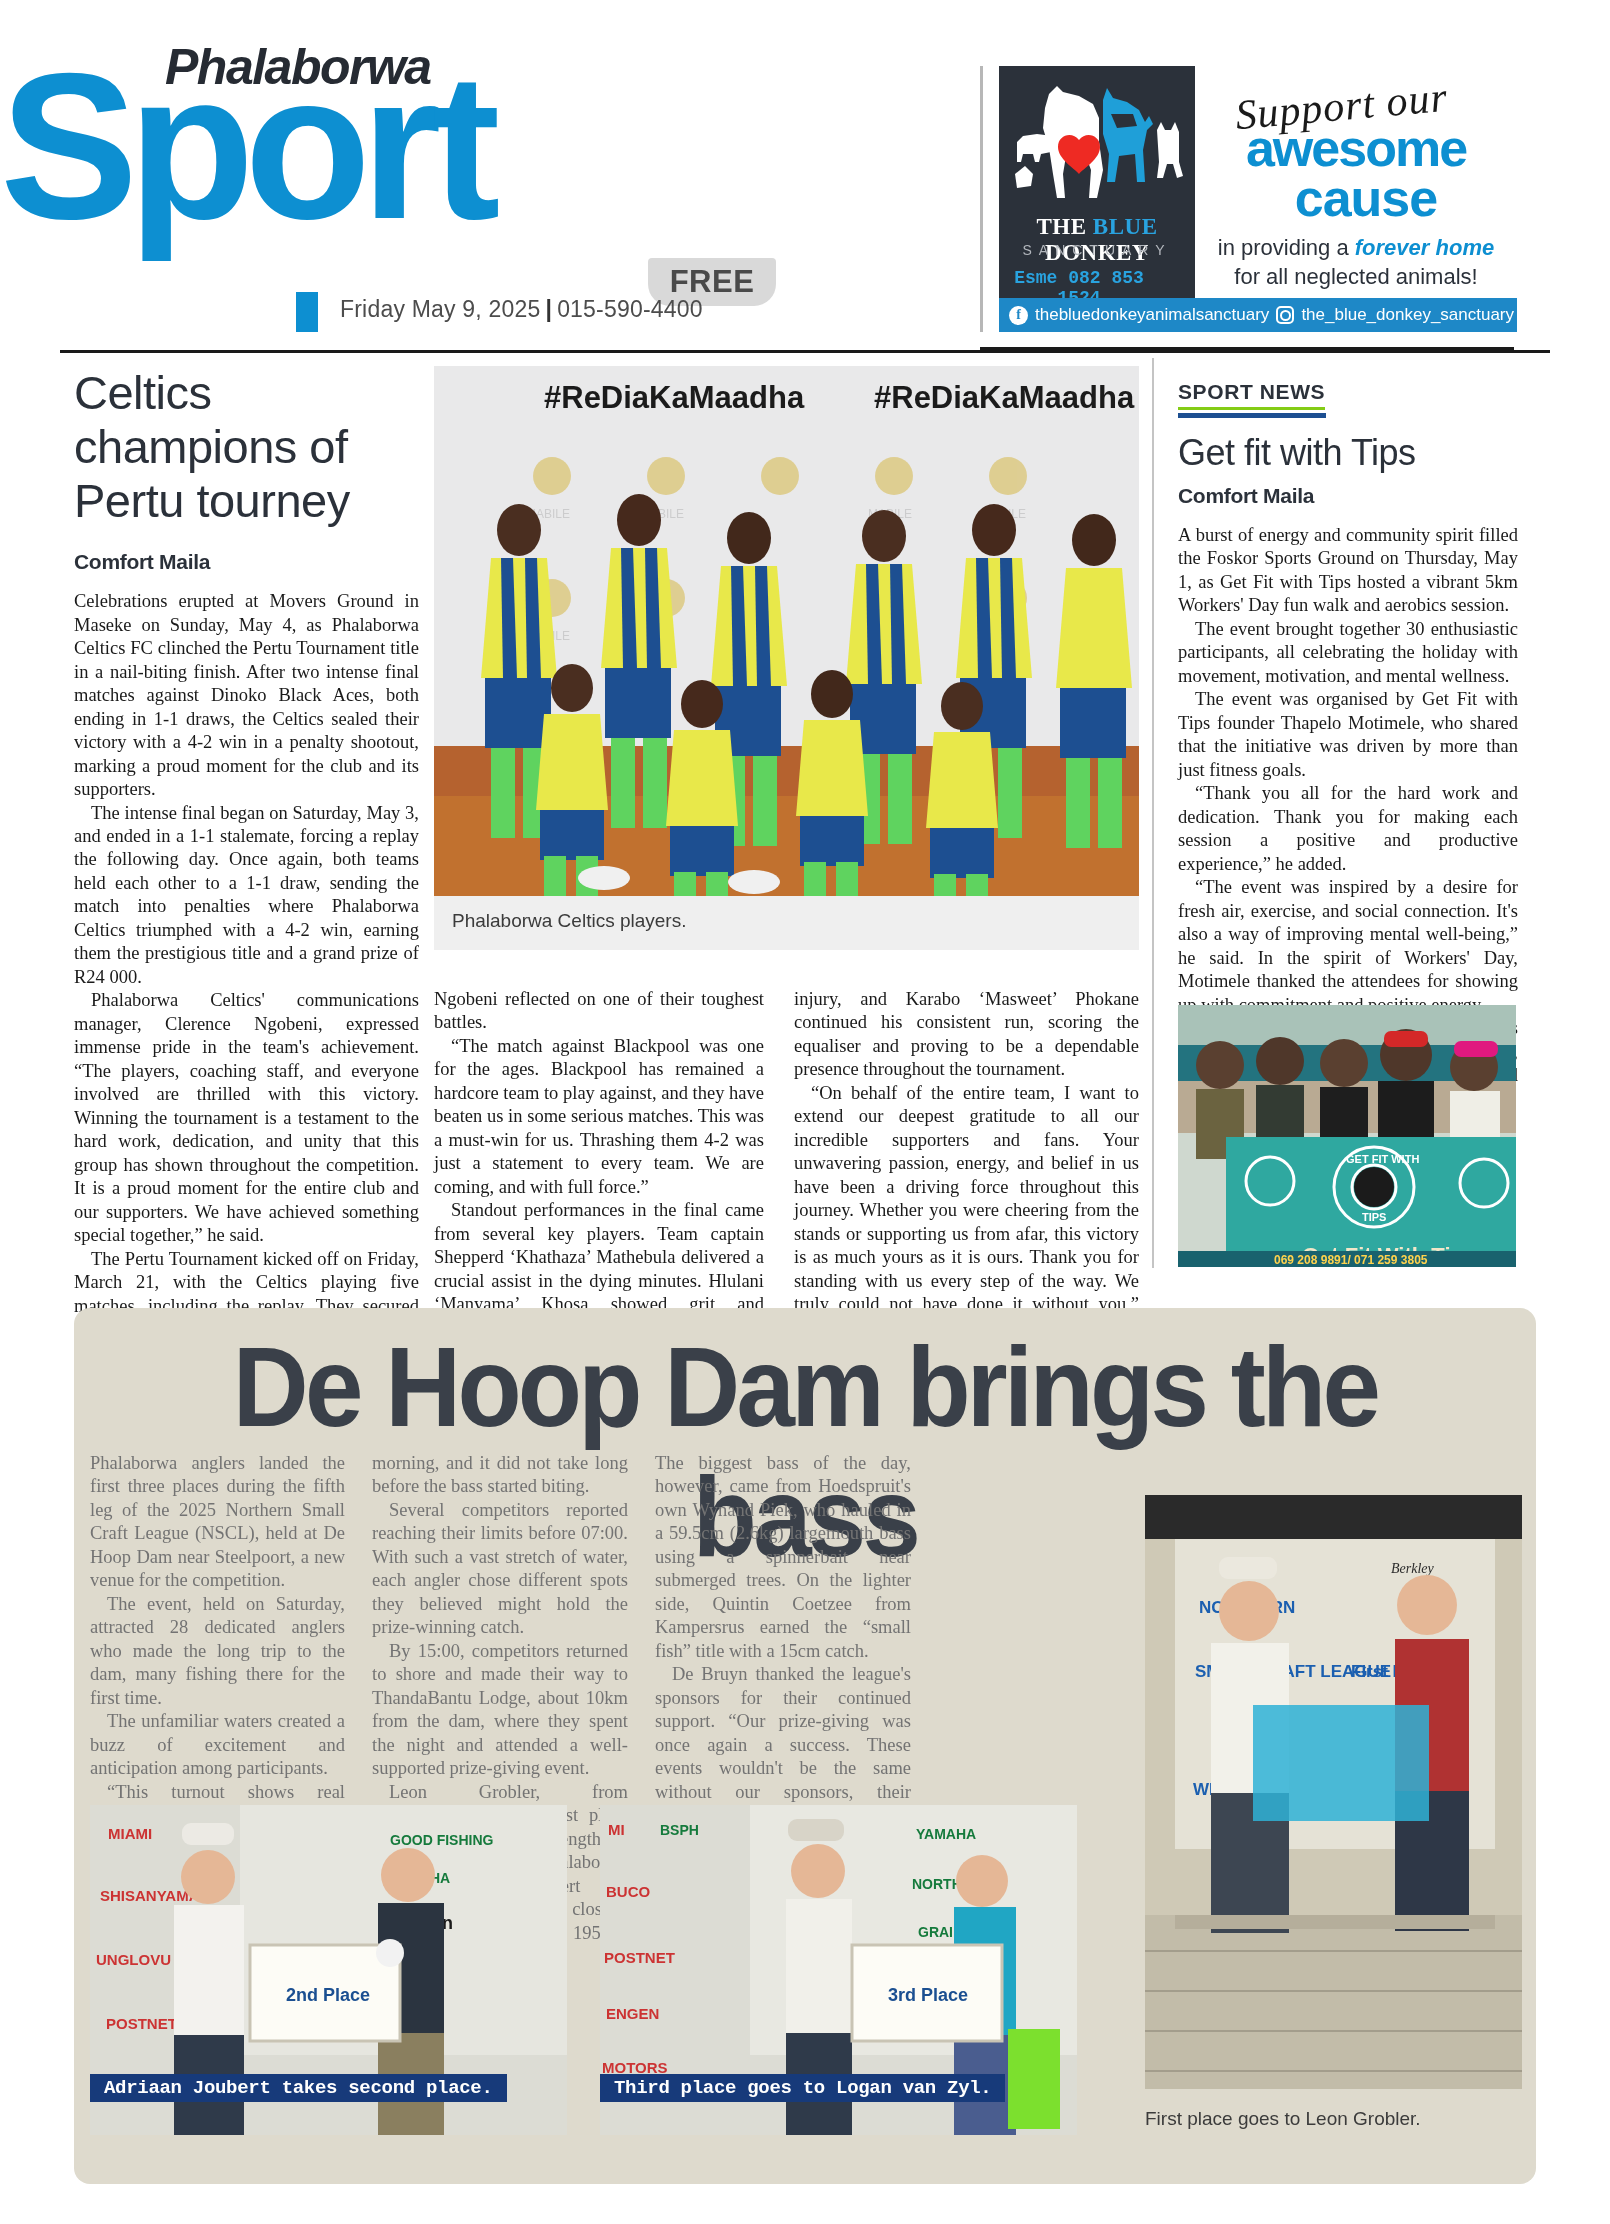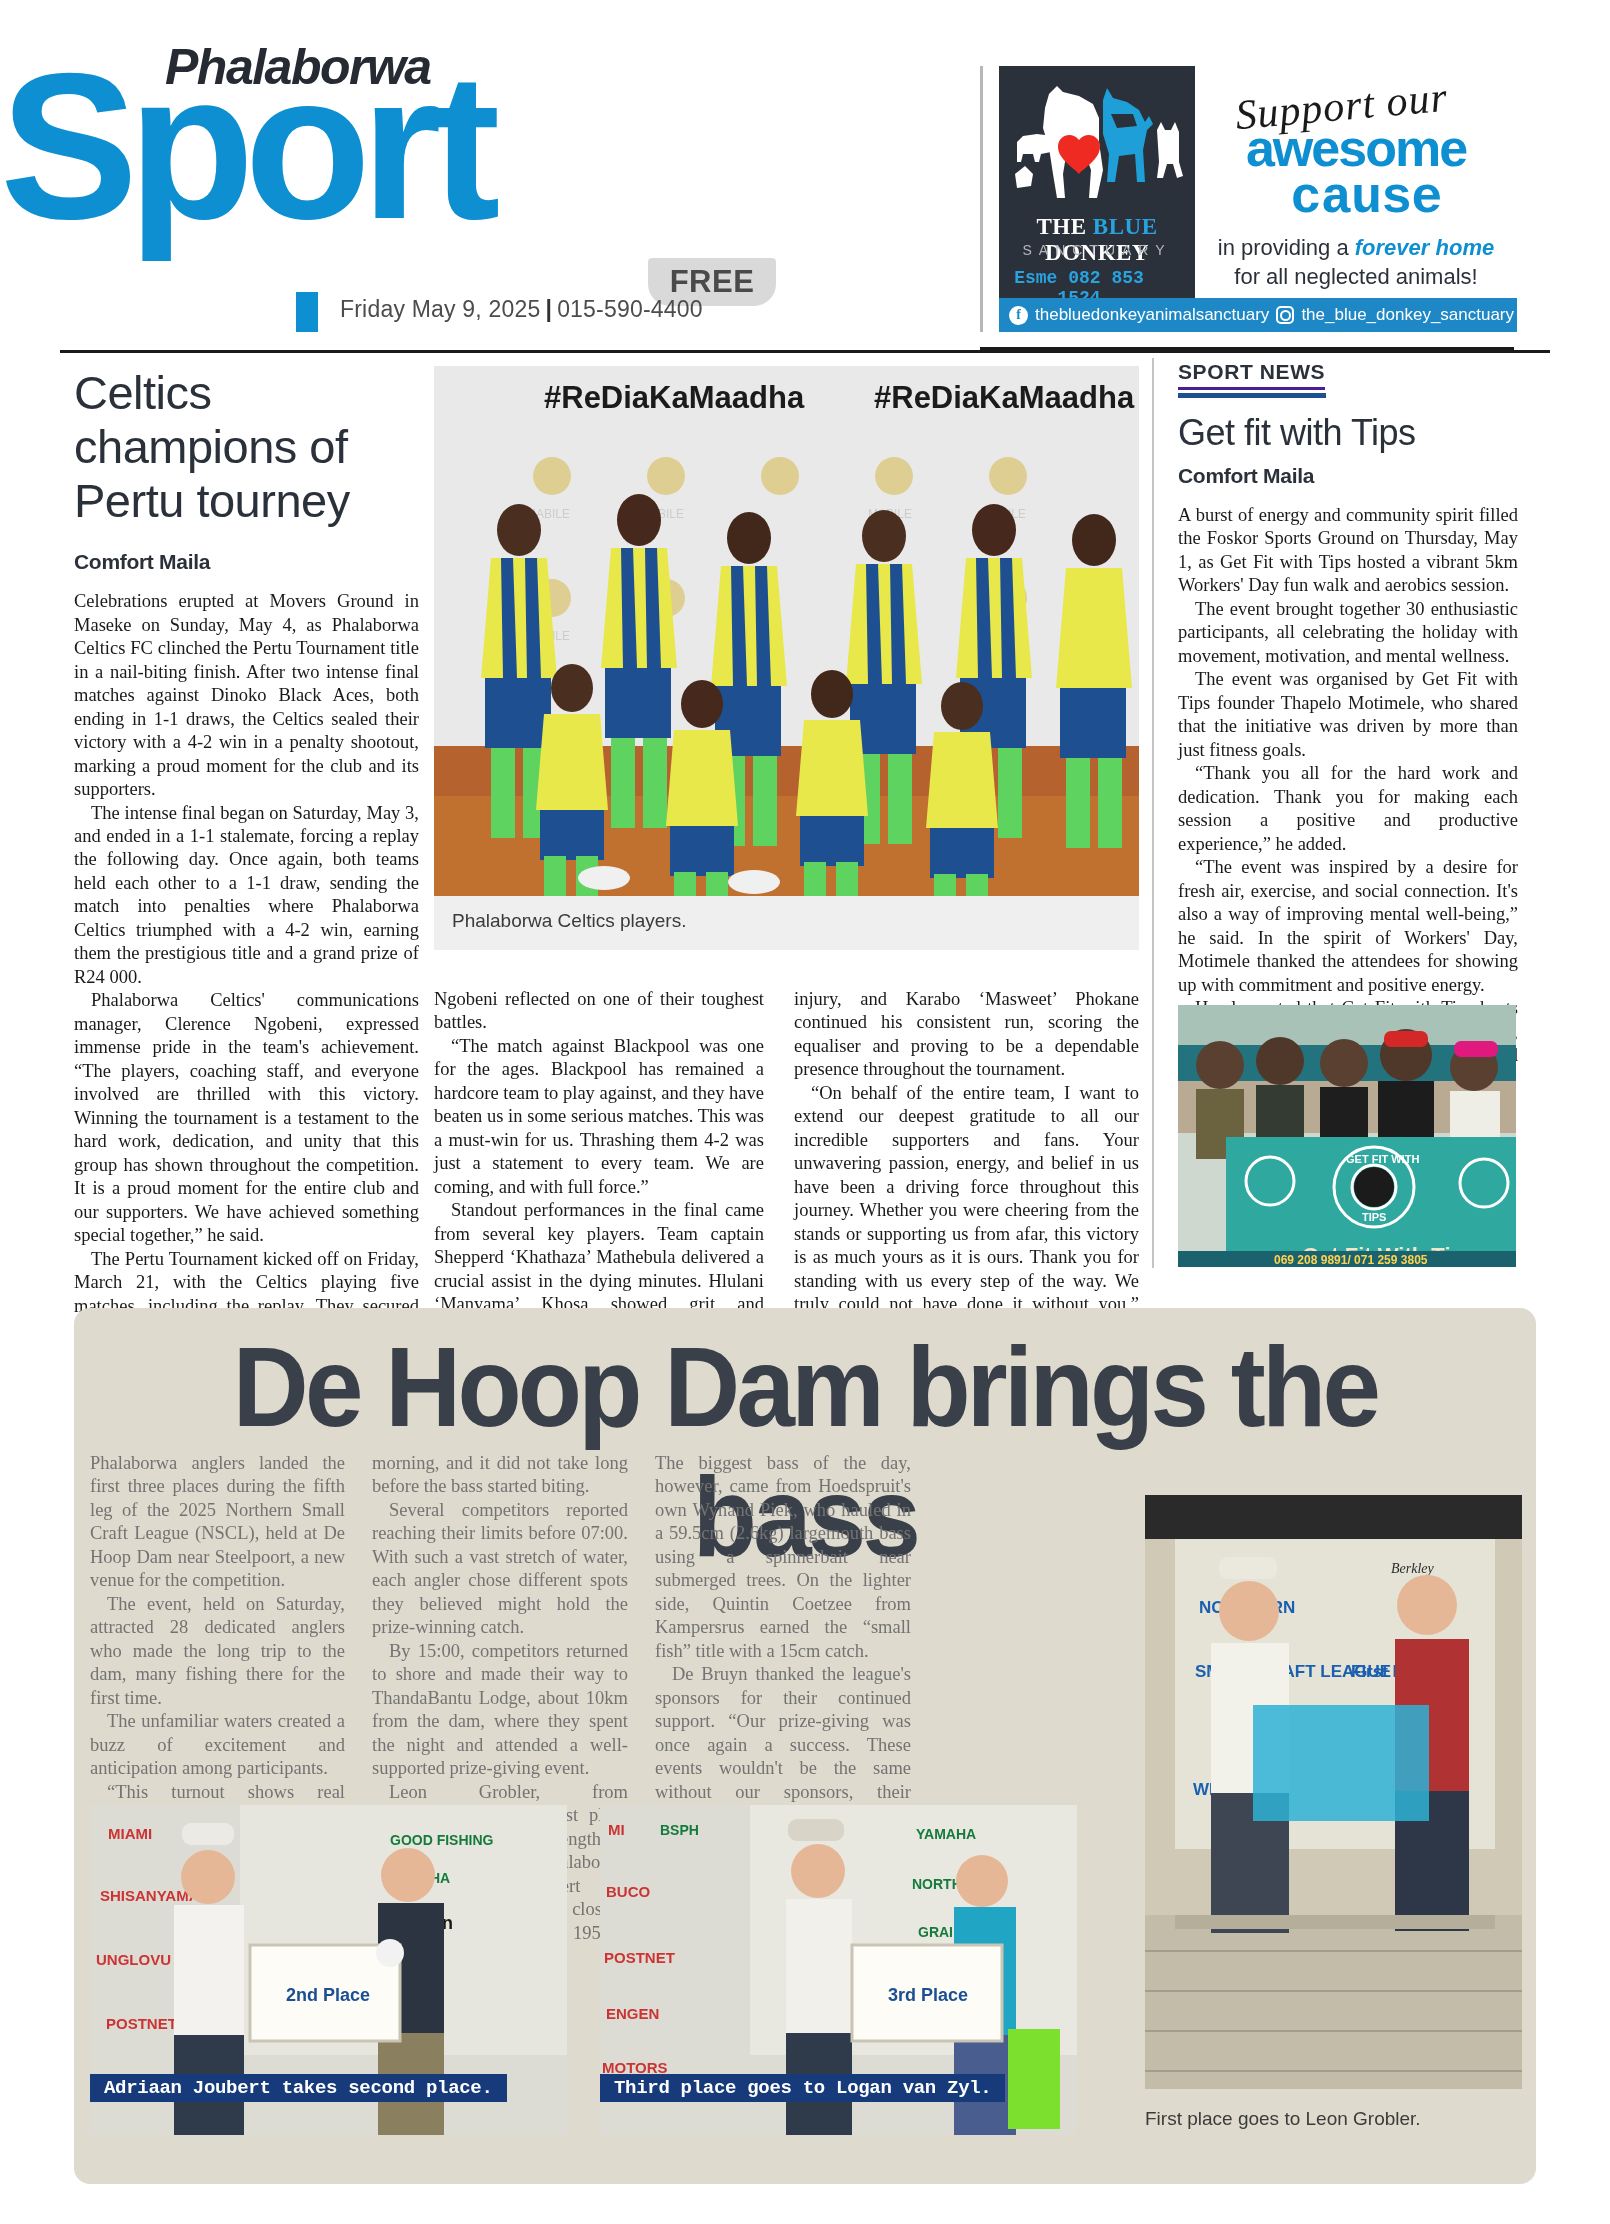--- a/index.html
+++ b/index.html
@@ -81,21 +81,21 @@
     font-size: 42px; color: #1a1a1a; transform: rotate(-5deg);
     letter-spacing: 1px;
   }
   .awesome {
     position: absolute; left: 0; top: 58px; width: 322px; text-align: center;
     font-family: "Liberation Sans", sans-serif; font-weight: 700;
     font-size: 52px; color: #0d8fd1; letter-spacing: -2px; line-height: 0.95;
   }
   .cause {
     position: absolute; left: 0; top: 108px; width: 322px; text-align: center;
-    font-family: Liberation Mono, monospace; font-weight: 700;
+    font-family: Liberation Sans, sans-serif; font-weight: 700;
     font-size: 52px; color: #0d8fd1; letter-spacing: -1px; line-height: 0.95; padding-left: 20px;
   }
   .topad-tag {
     position: absolute; left: 0; top: 168px; width: 322px; text-align: center;
     font-family: "Liberation Sans", sans-serif; font-size: 22px;
     color: #2b313a; line-height: 1.3;
   }
   .topad-tag i { color: #0d8fd1; font-weight: 700; font-style: italic; }
   .topad-social {
     position: absolute; left: 0; top: 232px; width: 518px; height: 34px;
@@ -154,21 +154,21 @@
   .colB { position: absolute; left: 434px; top: 972px; width: 330px; }
   .colC { position: absolute; left: 794px; top: 972px; width: 345px; }
 
   
   .rail-divider { position: absolute; left: 1152px; top: 358px; width: 2px; height: 910px; background: #c4c4c4; }
   .colD { position: absolute; left: 1178px; top: 360px; width: 340px; }
   .kicker-label {
     display: inline-block;
     font-family: "Liberation Sans", sans-serif; font-weight: 700;
     font-size: 21px; color: #2b313a; letter-spacing: 0.6px;
-    border-bottom: 3px solid #4c1d95; padding-bottom: 3px;
+    border-bottom: 3px solid #84cc16; padding-bottom: 3px; margin-top: 20px;
   }
   .kicker-blue { width: 148px; height: 5px; background: #1d4f91; margin-top: 3px; }
   .hl-rail {
     font-family: "Liberation Sans", sans-serif; font-size: 36px;
     color: #2b313a; margin-top: 14px; letter-spacing: -0.5px;
   }
   .fit-photo {
     position: absolute; left: 1178px; top: 1005px; width: 338px; height: 262px;
     overflow: hidden; background: #2e8f92;
   }

